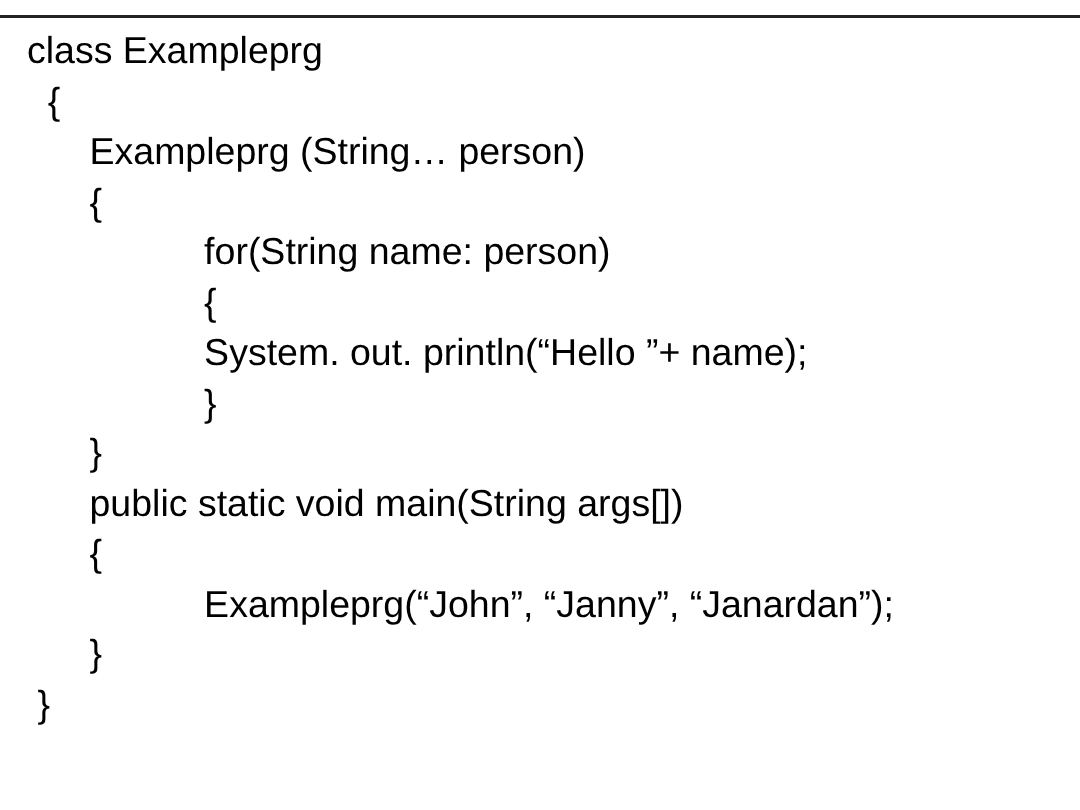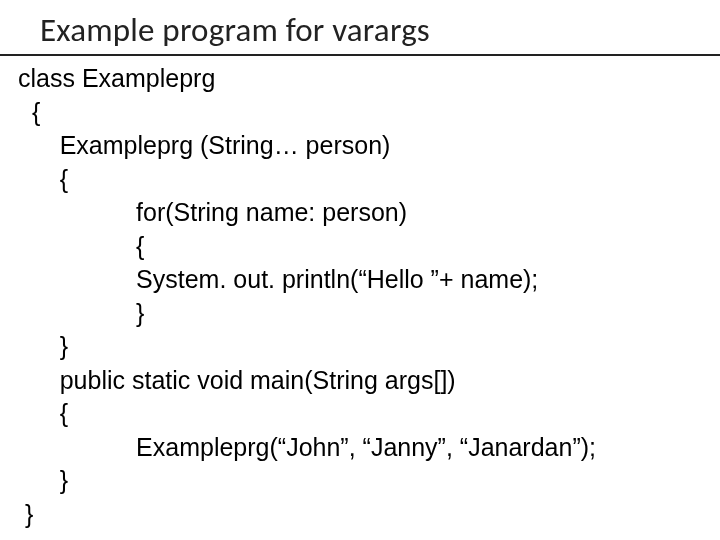--- a/index.html
+++ b/index.html
@@ -37,21 +37,20 @@
     font-size: 25px;
     line-height: 1.34;
     white-space: pre;
     margin-left: 18px;
   }
 </style>
 </head>
 <body>
 
 <div class="slide">
-  <h1 class="title">Example program for varargs</h1>
   <hr class="rule">
   <div class="code">class Exampleprg
   {
       Exampleprg (String… person)
       {
                  for(String name: person)
                  {
                  System. out. println(“Hello ”+ name);
                  }
       }

